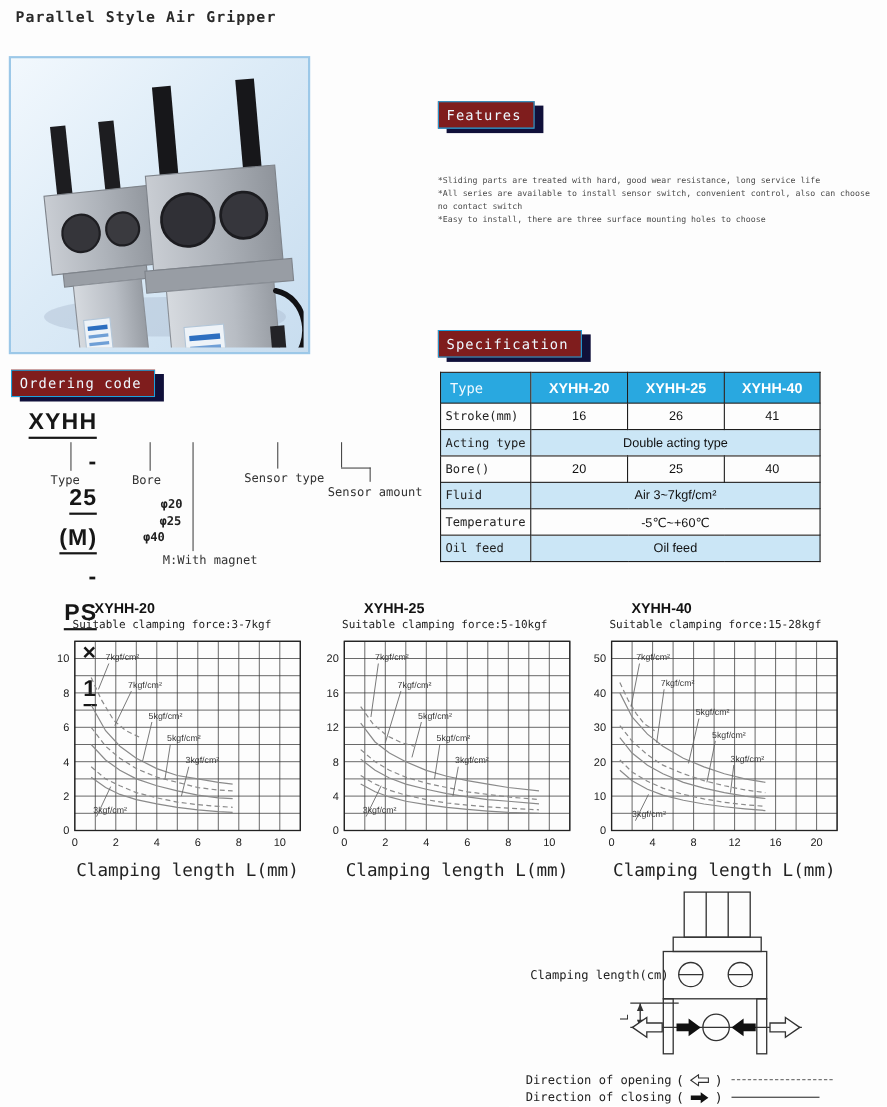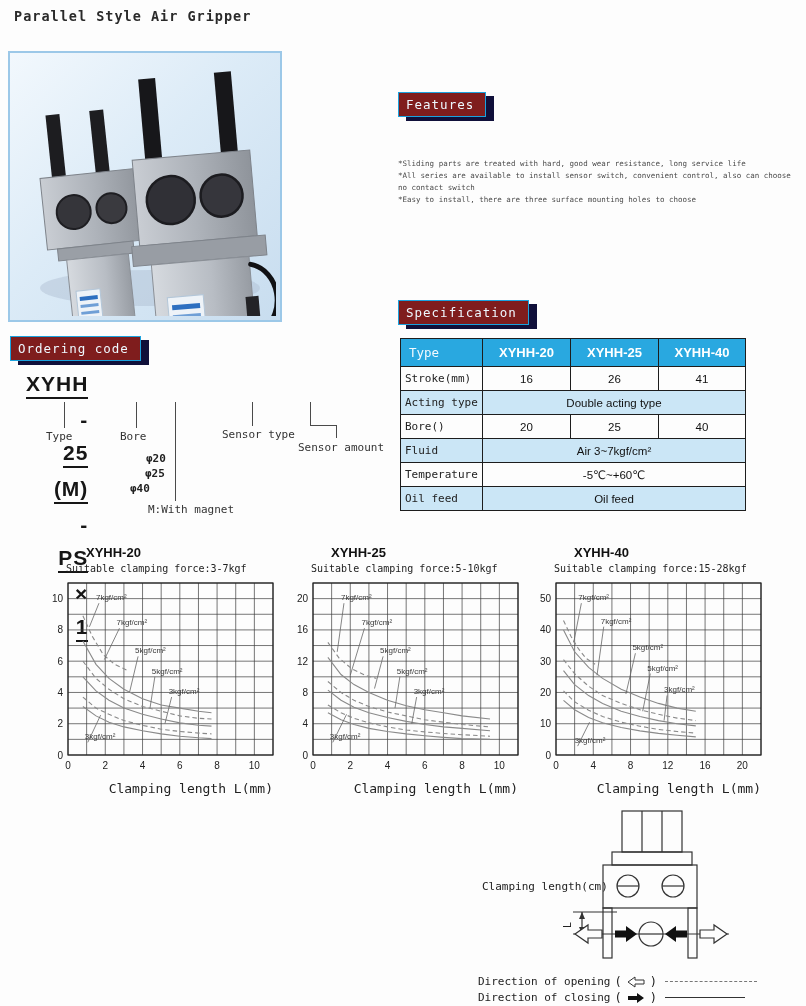--- a/index.html
+++ b/index.html
@@ -45,21 +45,21 @@
   table.spec td.lab{padding-left:4px;font-size:11px;color:#222;}
   table.spec td.val{text-align:center;font-family:"Liberation Sans","DejaVu Sans",sans-serif;
              font-size:11.5px;color:#111;}
   table.spec tbody tr:nth-child(even) td{background:#cbe6f6;}
 
   
   .chart{position:absolute;top:545px;width:245px;}
   .chart .ct{margin-left:48px;font-family:"Liberation Sans","DejaVu Sans",sans-serif;
              font-weight:bold;font-size:13px;color:#111;height:18px;}
   .chart .cs{margin-left:28px;font-size:10px;color:#222;height:14px;white-space:nowrap;}
-  .chart .cx{margin-left:30px;width:205px;text-align:right;font-size:13px;color:#222;margin-top:2px;}
+  .chart .cx{margin-left:30px;width:205px;text-align:center;font-size:16px;color:#222;margin-top:2px;}
 
   
   .diagram-caption{left:482px;top:880px;font-size:11px;color:#222;}
   .legend-row{display:flex;align-items:center;gap:4px;font-size:11px;color:#222;height:15px;}
   .legend-row .paren{font-size:12px;}
   .lg-line-dashed{width:92px;border-top:1.6px dashed #777;margin-left:4px;}
   .lg-line-solid{width:80px;border-top:1.6px solid #333;margin-left:4px;}
 </style>
 </head>
 <body>

